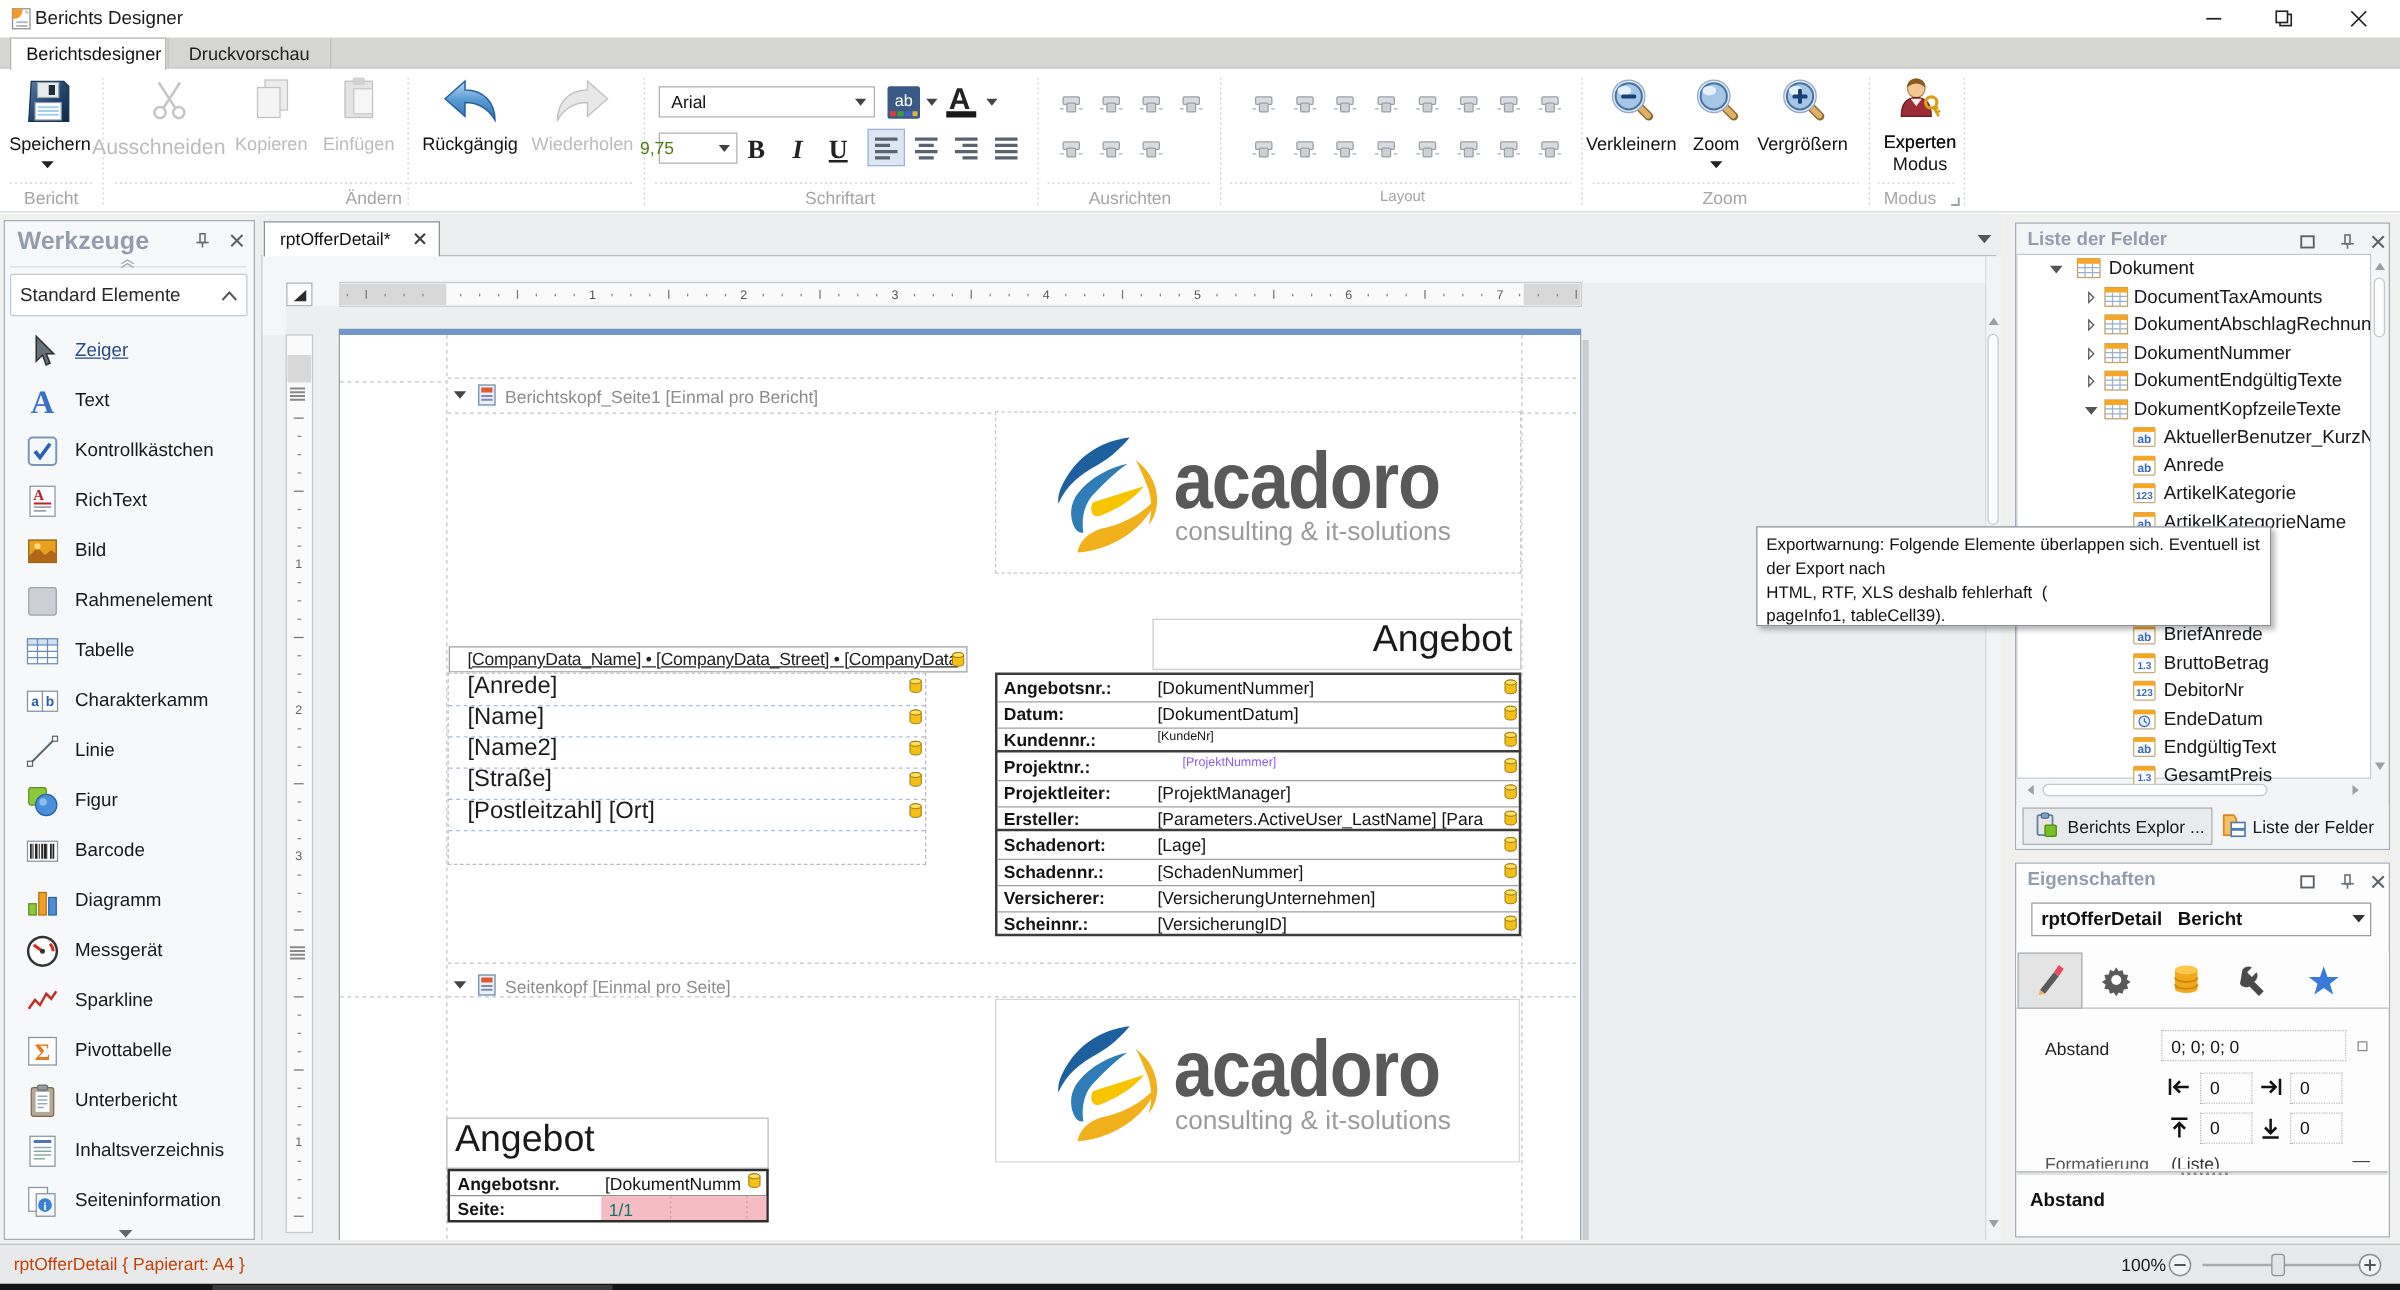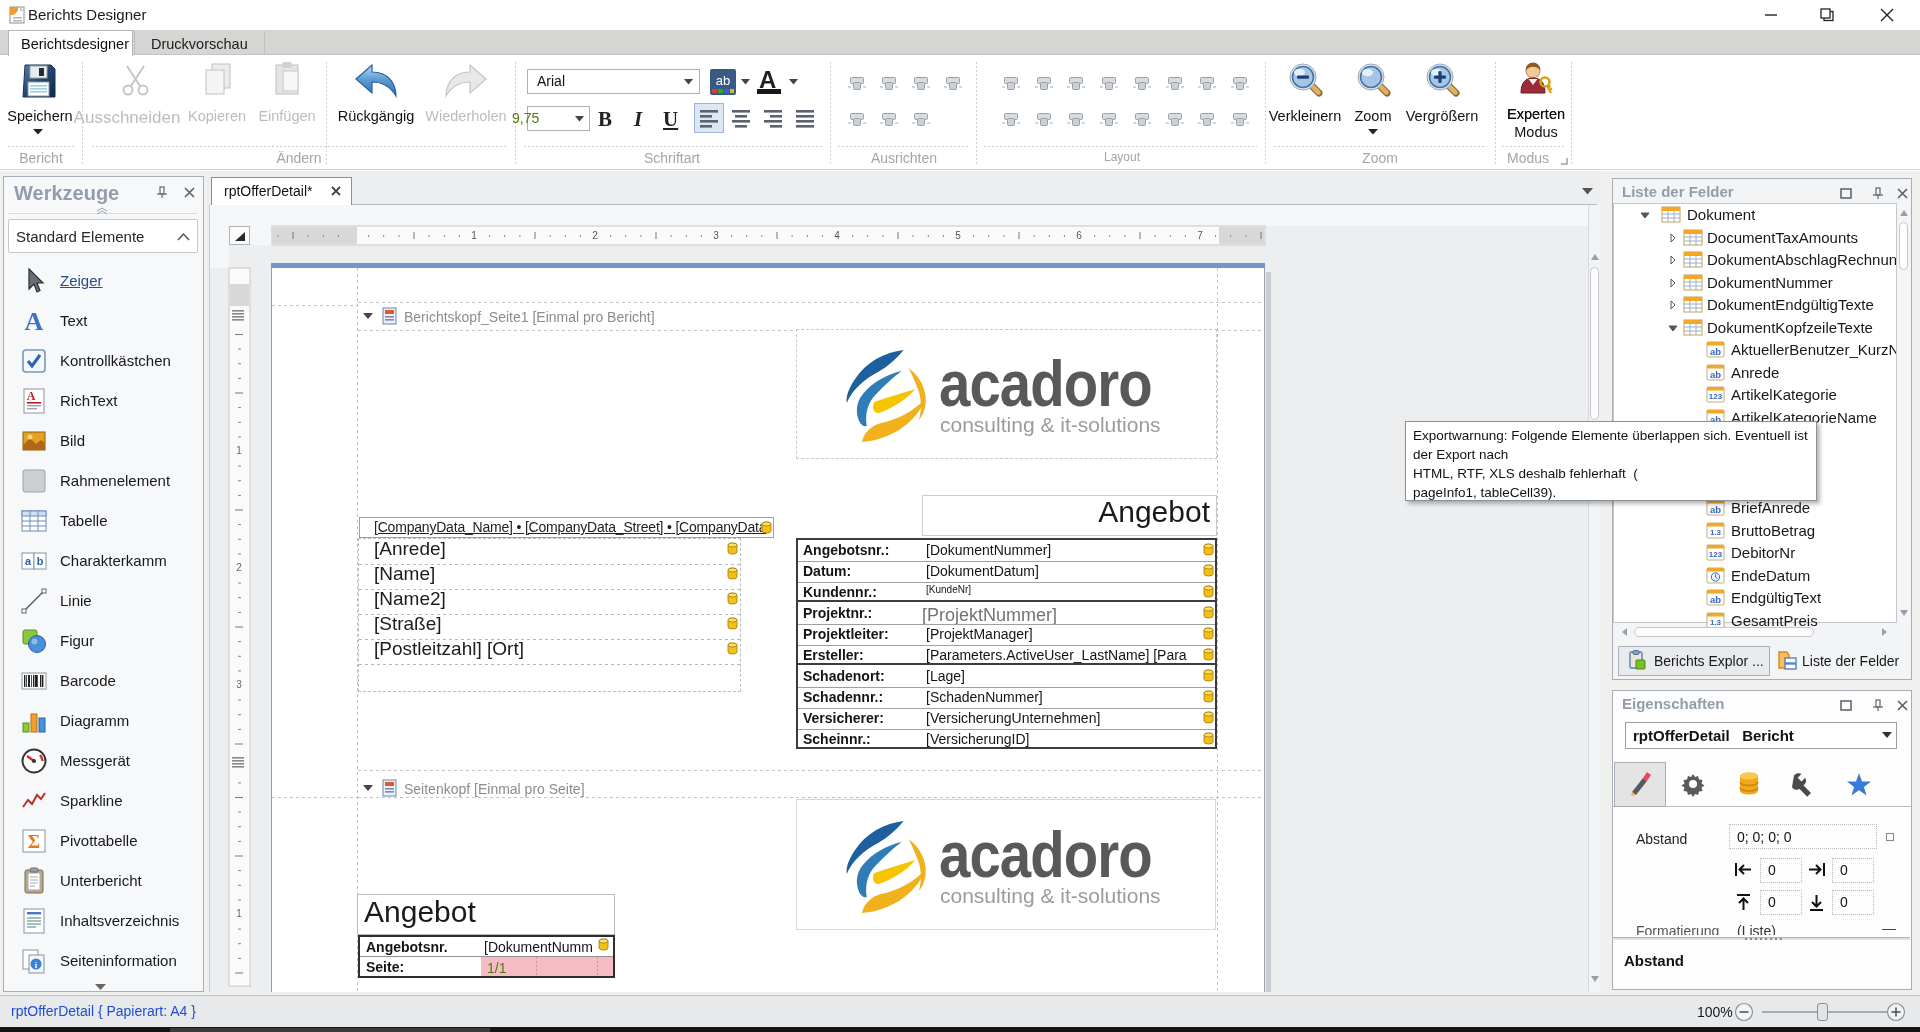--- a/index.html
+++ b/index.html
@@ -733,21 +733,21 @@
     <ellipse cx="5.5" cy="3" rx="4.5" ry="2" fill="#fce060" stroke="#a07808" stroke-width=".8"></ellipse>
   </svg>
 <div class="a" style="left:798px;top:582px;width:417px;height:1px;background:#a0a0a0"></div>
 <div class="lbl" style="left:803px;top:584px;font-size:14px;font-weight:bold;color:#141414">Kundennr.:</div>
 <div class="lbl" style="left:926px;top:584px;font-size:10px;color:#141414;max-width:286px;overflow:hidden">[KundeNr]</div>
 <svg class="a" style="left:1203px;top:585px" width="11" height="13" viewBox="0 0 11 13">
     <path d="M1,3 a4.5,2 0 0 1 9,0 v7 a4.5,2 0 0 1 -9,0 Z" fill="#f4c018" stroke="#a07808" stroke-width=".8"></path>
     <ellipse cx="5.5" cy="3" rx="4.5" ry="2" fill="#fce060" stroke="#a07808" stroke-width=".8"></ellipse>
   </svg>
 <div class="lbl" style="left:803px;top:605px;font-size:14px;font-weight:bold;color:#141414">Projektnr.:</div>
-<div class="lbl" style="left:922px;top:605px;font-size:18px;color:#737373;max-width:286px;overflow:hidden">[ProjektNummer]</div>
+<div class="lbl" style="left:946px;top:605px;font-size:10px;color:#8b5cf6;max-width:286px;overflow:hidden">[ProjektNummer]</div>
 <svg class="a" style="left:1203px;top:606px" width="11" height="13" viewBox="0 0 11 13">
     <path d="M1,3 a4.5,2 0 0 1 9,0 v7 a4.5,2 0 0 1 -9,0 Z" fill="#f4c018" stroke="#a07808" stroke-width=".8"></path>
     <ellipse cx="5.5" cy="3" rx="4.5" ry="2" fill="#fce060" stroke="#a07808" stroke-width=".8"></ellipse>
   </svg>
 <div class="a" style="left:798px;top:624px;width:417px;height:1px;background:#a0a0a0"></div>
 <div class="lbl" style="left:803px;top:626px;font-size:14px;font-weight:bold;color:#141414">Projektleiter:</div>
 <div class="lbl" style="left:926px;top:626px;font-size:14px;color:#141414;max-width:286px;overflow:hidden">[ProjektManager]</div>
 <svg class="a" style="left:1203px;top:627px" width="11" height="13" viewBox="0 0 11 13">
     <path d="M1,3 a4.5,2 0 0 1 9,0 v7 a4.5,2 0 0 1 -9,0 Z" fill="#f4c018" stroke="#a07808" stroke-width=".8"></path>
     <ellipse cx="5.5" cy="3" rx="4.5" ry="2" fill="#fce060" stroke="#a07808" stroke-width=".8"></ellipse>
@@ -788,21 +788,21 @@
   </svg>
 
 <div class="a" style="left:357px;top:894px;width:258px;height:41px;border:1px solid #bbbbbb;background:#fff"></div>
 <div class="lbl" style="left:364px;top:895px;font-size:30px;color:#1a1a1a">Angebot</div>
 <div class="a" style="left:358px;top:935px;width:257px;height:43px;border:2px solid #2e2e2e;background:#fff"></div>
 <div class="a" style="left:360px;top:956px;width:253px;height:1px;background:#909090"></div>
 <div class="a" style="left:481px;top:957px;width:132px;height:19px;background:#f5bcc4"></div>
 <div class="lbl" style="left:366px;top:939px;font-size:14px;font-weight:bold;color:#141414">Angebotsnr.</div>
 <div class="lbl" style="left:366px;top:959px;font-size:14px;font-weight:bold;color:#141414">Seite:</div>
 <div class="lbl" style="left:484px;top:939px;font-size:14px;color:#141414;width:112px;overflow:hidden">[DokumentNumm</div>
-<div class="lbl" style="left:487px;top:960px;font-size:14px;color:#4d7c0f">1/1</div>
+<div class="lbl" style="left:487px;top:960px;font-size:14px;color:#0f766e">1/1</div>
 <div class="a" style="left:536px;top:957px;width:1px;height:19px;background-image:linear-gradient(#d98fa0 50%,transparent 50%);background-size:1px 4px"></div>
 <div class="a" style="left:597px;top:957px;width:1px;height:19px;background-image:linear-gradient(#d98fa0 50%,transparent 50%);background-size:1px 4px"></div>
 <svg class="a" style="left:598px;top:938px" width="11" height="13" viewBox="0 0 11 13">
     <path d="M1,3 a4.5,2 0 0 1 9,0 v7 a4.5,2 0 0 1 -9,0 Z" fill="#f4c018" stroke="#a07808" stroke-width=".8"></path>
     <ellipse cx="5.5" cy="3" rx="4.5" ry="2" fill="#fce060" stroke="#a07808" stroke-width=".8"></ellipse>
   </svg>
 
 <div class="a" style="left:1612px;top:178px;width:300px;height:502px;background:#f3f4f5;border:1px solid #a7aeb8"></div>
 <div class="lbl" style="left:1622px;top:183px;font-size:15px;font-weight:bold;color:#939dab">Liste der Felder</div>
 <svg class="a" style="left:1840px;top:188px" width="12" height="11">
@@ -1040,21 +1040,21 @@
 <div class="a" style="left:1614px;top:920px;width:296px;height:15px;overflow:hidden">
   <div class="lbl" style="left:22px;top:3px;font-size:14px;color:#555">Formatierung</div>
   <div class="lbl" style="left:123px;top:3px;font-size:14px;color:#333">(Liste)</div>
   <div class="lbl" style="left:268px;top:0px;font-size:14px;color:#444">—</div>
 </div>
 <div class="a" style="left:1613px;top:937px;width:297px;height:3px;background:#e0e2e4;border-top:1px solid #b0b4b8"></div>
 <div class="a" style="left:1745px;top:938px;width:40px;height:2px;background-image:linear-gradient(90deg,#888 40%,transparent 40%);background-size:5px 2px"></div>
 <div class="lbl" style="left:1624px;top:952px;font-size:15px;font-weight:bold;color:#111">Abstand</div>
 
 <div class="a" style="left:0;top:995px;width:1920px;height:33px;background:#e7e9ea;border-top:1px solid #c2c4c6"></div>
-<div class="lbl" style="left:11px;top:1003px;font-size:14px;color:#1d4ed8">rptOfferDetail { Papierart: A4 }</div>
+<div class="lbl" style="left:11px;top:1003px;font-size:14px;color:#c2410c">rptOfferDetail { Papierart: A4 }</div>
 <div class="lbl" style="left:1697px;top:1004px;font-size:14px;color:#17181a">100%</div>
 <svg class="a" style="left:1734px;top:1002px" width="20" height="20" viewBox="0 0 20 20">
  <circle cx="10" cy="10" r="8.5" fill="#f2f3f4" stroke="#8a9096" stroke-width="1.2"></circle>
  <line x1="5.5" y1="10" x2="14.5" y2="10" stroke="#555" stroke-width="1.6"></line>
 </svg>
 <div class="a" style="left:1762px;top:1011px;width:128px;height:2px;background:#a8acb0"></div>
 <div class="a" style="left:1817px;top:1003px;width:11px;height:18px;background:#e2e4e6;border:1px solid #8a9096;border-radius:3px"></div>
 <svg class="a" style="left:1886px;top:1002px" width="20" height="20" viewBox="0 0 20 20">
  <circle cx="10" cy="10" r="8.5" fill="#f2f3f4" stroke="#8a9096" stroke-width="1.2"></circle>
  <line x1="5.5" y1="10" x2="14.5" y2="10" stroke="#555" stroke-width="1.6"></line>

